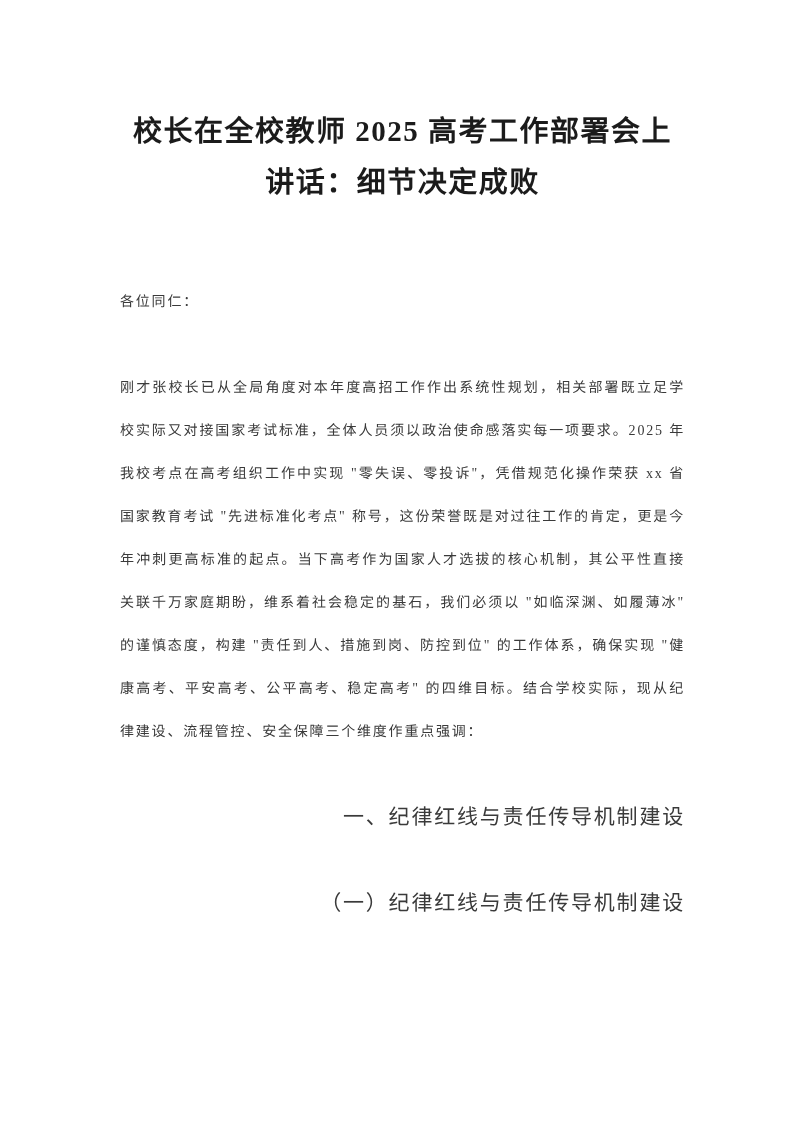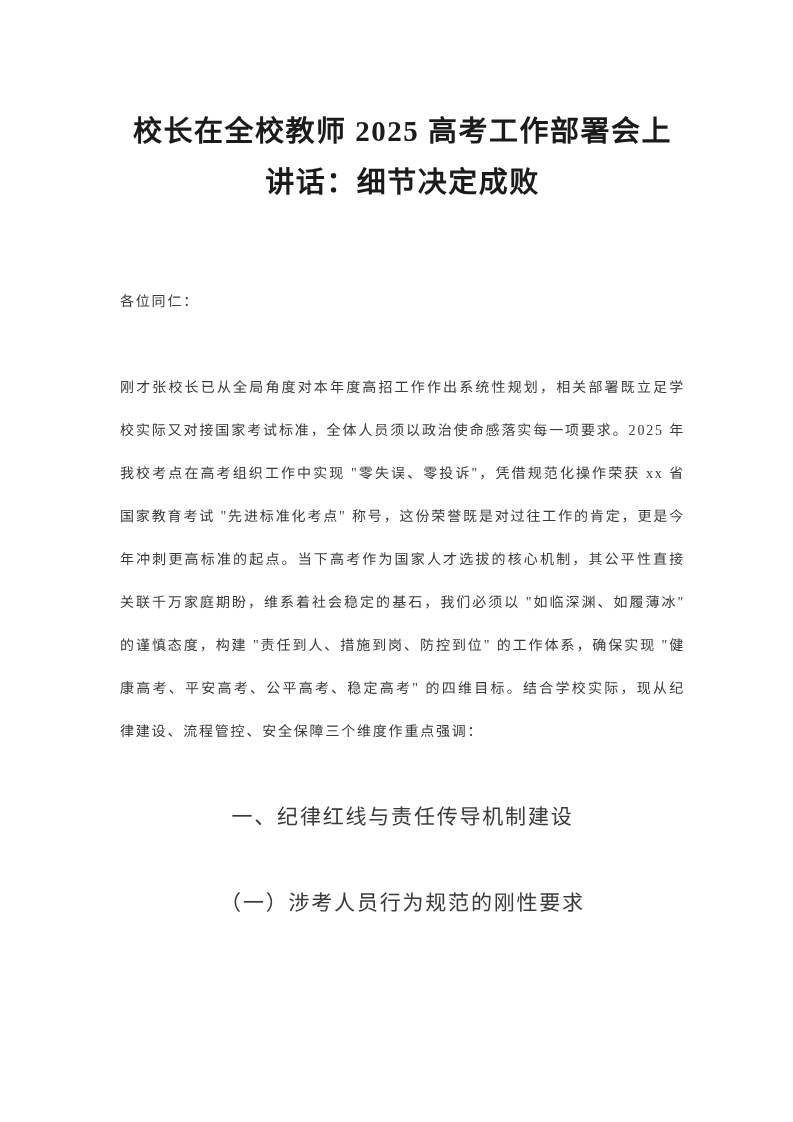--- a/index.html
+++ b/index.html
@@ -35,30 +35,30 @@
     letter-spacing: 1.8px;
     text-align: justify;
     text-justify: inter-ideograph;
     font-weight: 400;
   }
   .doc-heading {
     margin: 0 0 43px 0;
     font-size: 21px;
     line-height: 43px;
     letter-spacing: 1.8px;
-    text-align: center;
+    text-align: right;
     font-weight: 400;
   }
 </style>
 </head>
 <body>
 
 <div class="page">
   <h1 class="doc-title">校长在全校教师 2025 高考工作部署会上讲话：细节决定成败</h1>
 
   <p class="doc-para">各位同仁：</p>
 
   <p class="doc-para">刚才张校长已从全局角度对本年度高招工作作出系统性规划，相关部署既立足学校实际又对接国家考试标准，全体人员须以政治使命感落实每一项要求。2025 年我校考点在高考组织工作中实现 "零失误、零投诉"，凭借规范化操作荣获 xx 省国家教育考试 "先进标准化考点" 称号，这份荣誉既是对过往工作的肯定，更是今年冲刺更高标准的起点。当下高考作为国家人才选拔的核心机制，其公平性直接关联千万家庭期盼，维系着社会稳定的基石，我们必须以 "如临深渊、如履薄冰" 的谨慎态度，构建 "责任到人、措施到岗、防控到位" 的工作体系，确保实现 "健康高考、平安高考、公平高考、稳定高考" 的四维目标。结合学校实际，现从纪律建设、流程管控、安全保障三个维度作重点强调：</p>
 
   <p class="doc-heading">一、纪律红线与责任传导机制建设</p>
 
-  <p class="doc-heading">（一）涉考人员行为规范的刚性要求</p>
+  <p class="doc-heading">（一）纪律红线与责任传导机制建设</p>
 </div>
 
 </body></html>

